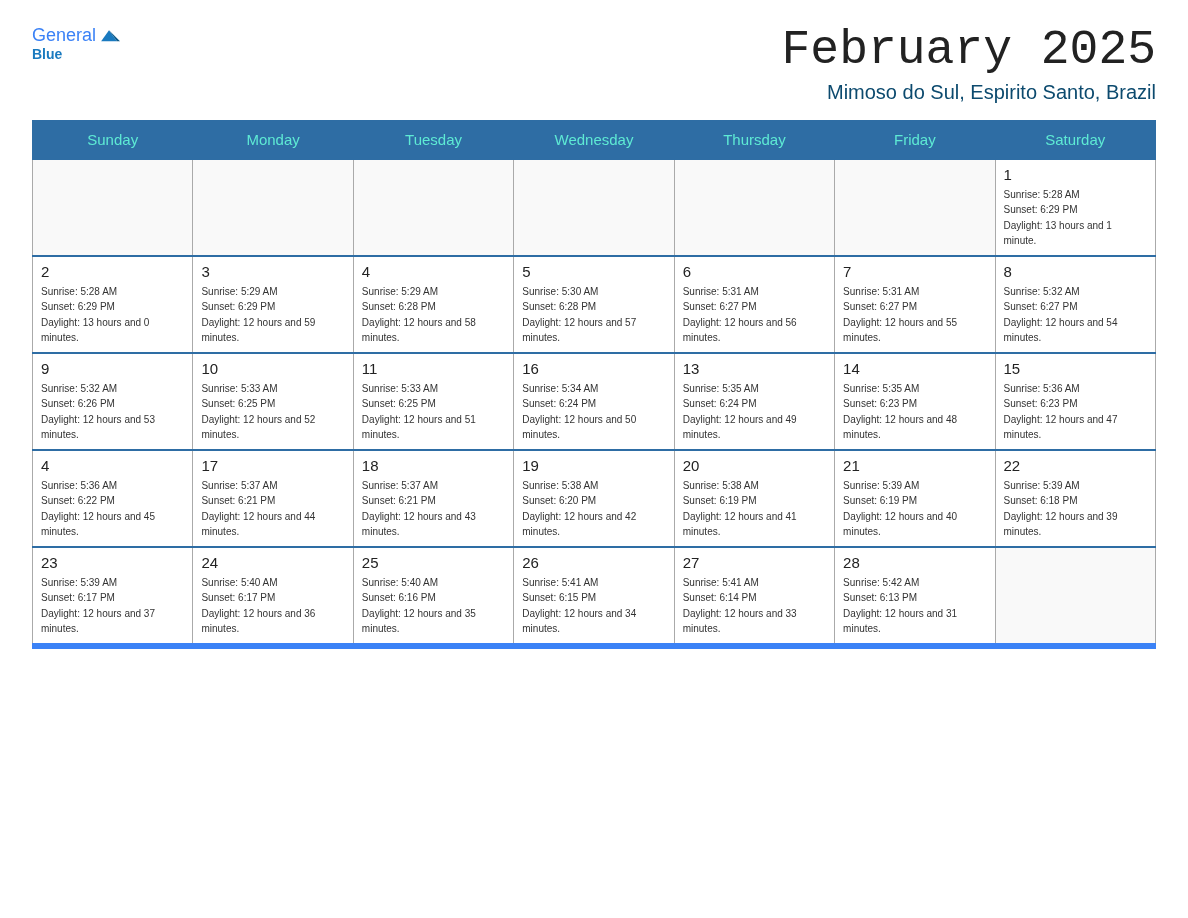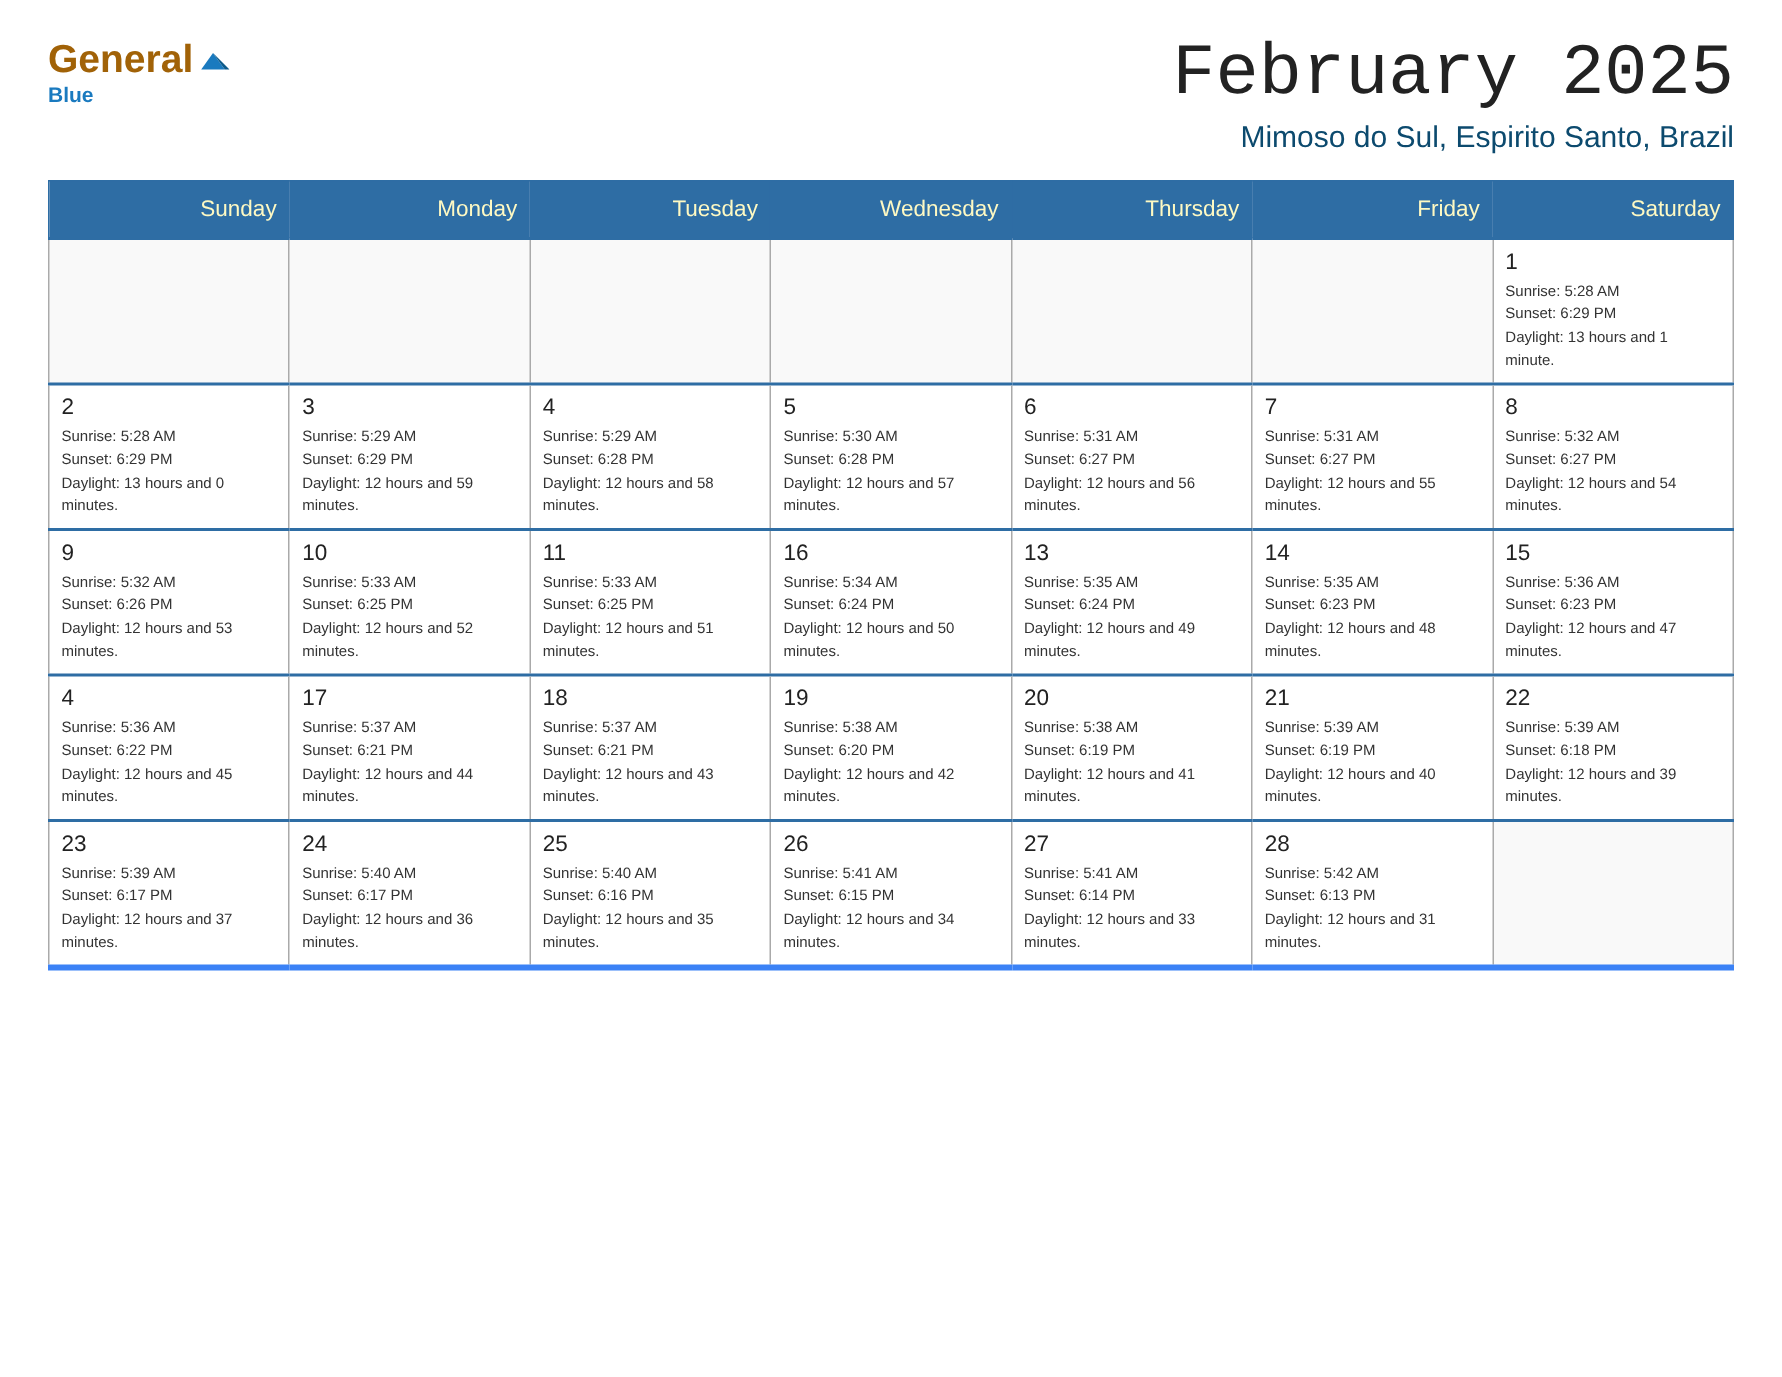--- a/index.html
+++ b/index.html
@@ -10,23 +10,23 @@
       width: 1188px;
       min-height: 918px;
     }
     .header {
       display: flex;
       justify-content: space-between;
       align-items: flex-start;
       margin-bottom: 16px;
     }
     .logo-text-general {
-      font-size: 26px;
-      font-weight: bold;
-      color: #a16207;
+      font-size: 18px;
+      font-weight: normal;
+      color: #3b82f6;
     }
     .logo-icon {
       width: 22px;
       height: 22px;
       margin-left: 2px;
     }
     .title-block {
       text-align: right;
     }
     .month-title {
@@ -41,25 +41,25 @@
       color: #0c4a6e;
       margin-top: 4px;
     }
     .calendar {
       width: 100%;
       border-collapse: collapse;
       border: 1px solid #999;
     }
     .calendar th {
       background-color: #2e6da4;
-      color: #fef9c3;
+      color: #5eead4;
       padding: 10px 8px;
       font-size: 15px;
       font-weight: normal;
-      text-align: right;
+      text-align: center;
       border: 1px solid #2e6da4;
     }
     .calendar td {
       vertical-align: top;
       border: 1px solid #aaa;
       padding: 6px 8px;
       width: calc(100% / 7);
       min-height: 110px;
       font-size: 12.5px;
       color: #333;
@@ -78,21 +78,21 @@
     }
     .day-info {
       font-size: 10px;
       color: #333;
       line-height: 1.55;
     }
     .empty-cell {
       background: #f9f9f9;
     }
     .row-last td {
-      border-bottom: 4px solid #3b82f6;
+      border-bottom: 6px solid #3b82f6;
       margin-left: 28px;
     }
     .logo-wrapper {
       display: flex;
       flex-direction: column;
       align-items: flex-start;
     }
     .logo-line1 {
       display: flex;
       align-items: center;

